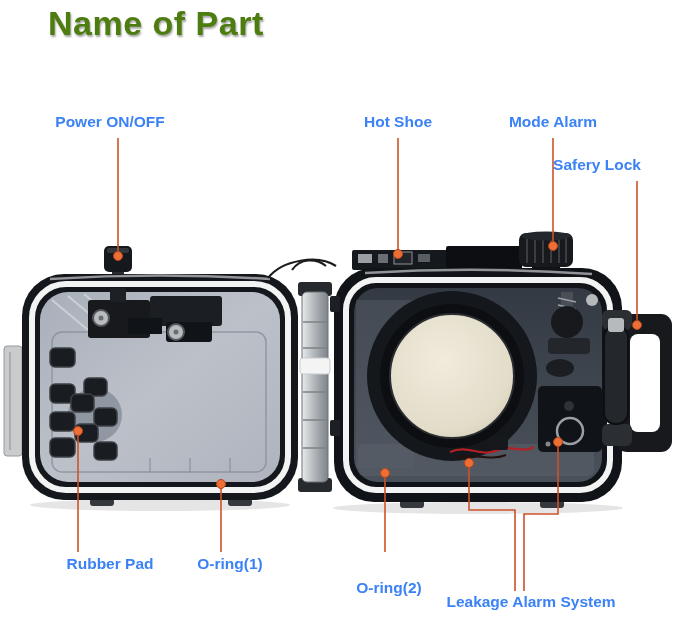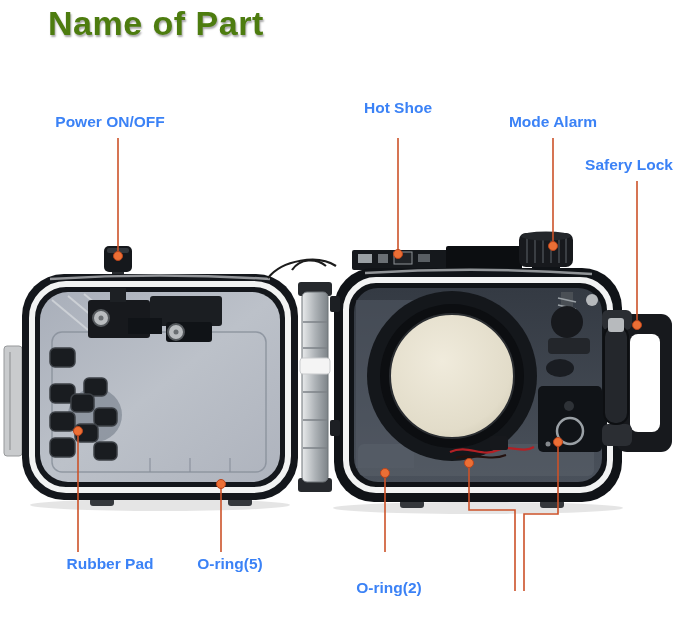--- a/index.html
+++ b/index.html
@@ -13,23 +13,23 @@
     font-size:34px; font-weight:bold; color:#4d7c0f;
     text-shadow:1px 2px 2px rgba(0,0,0,0.35);
     letter-spacing:0.5px;
     margin-left:26px;
   }
   .part-label {
     position:absolute; transform:translateX(-50%);
     font-size:15.5px; color:#3b82f6; white-space:nowrap;font-weight:bold;
   }
   .lbl-power      { left:110px; top:113px; }
-  .lbl-hotshoe    { left:398px; top:99px; }
+  .lbl-hotshoe    { left:398px; top:113px; }
   .lbl-modedial   { left:553px; top:113px; }
-  .lbl-safetylock { left:629px; top:156px; }
+  .lbl-safetylock { left:597px; top:156px; }
   .lbl-rubberpad  { left:86px;  top:555px;margin-left:24px; }
   .lbl-oring1     { left:230px; top:555px; }
   .lbl-oring2     { left:389px; top:555px;margin-top:24px; }
   .lbl-leakage    { left:531px; top:593px; }
   svg.artwork { position:absolute; left:0; top:0; }
 </style>
 </head>
 <body>
 
 <div class="stage">
@@ -256,16 +256,17 @@
       <circle cx="469" cy="463" r="4.5"></circle>
       <circle cx="558" cy="442" r="4.5"></circle>
     </g>
   </svg>
 
   <div class="part-label lbl-power">Power ON/OFF</div>
   <div class="part-label lbl-hotshoe">Hot Shoe</div>
   <div class="part-label lbl-modedial">Mode Alarm</div>
   <div class="part-label lbl-safetylock">Safery Lock</div>
   <div class="part-label lbl-rubberpad">Rubber Pad</div>
-  <div class="part-label lbl-oring1">O-ring(5)</div>
+  <div class="part-label lbl-oring1">O-ring(1)</div>
   <div class="part-label lbl-oring2">O-ring(2)</div>
+  <div class="part-label lbl-leakage">Leakage Alarm System</div>
 
 </div>
 
 </body></html>

